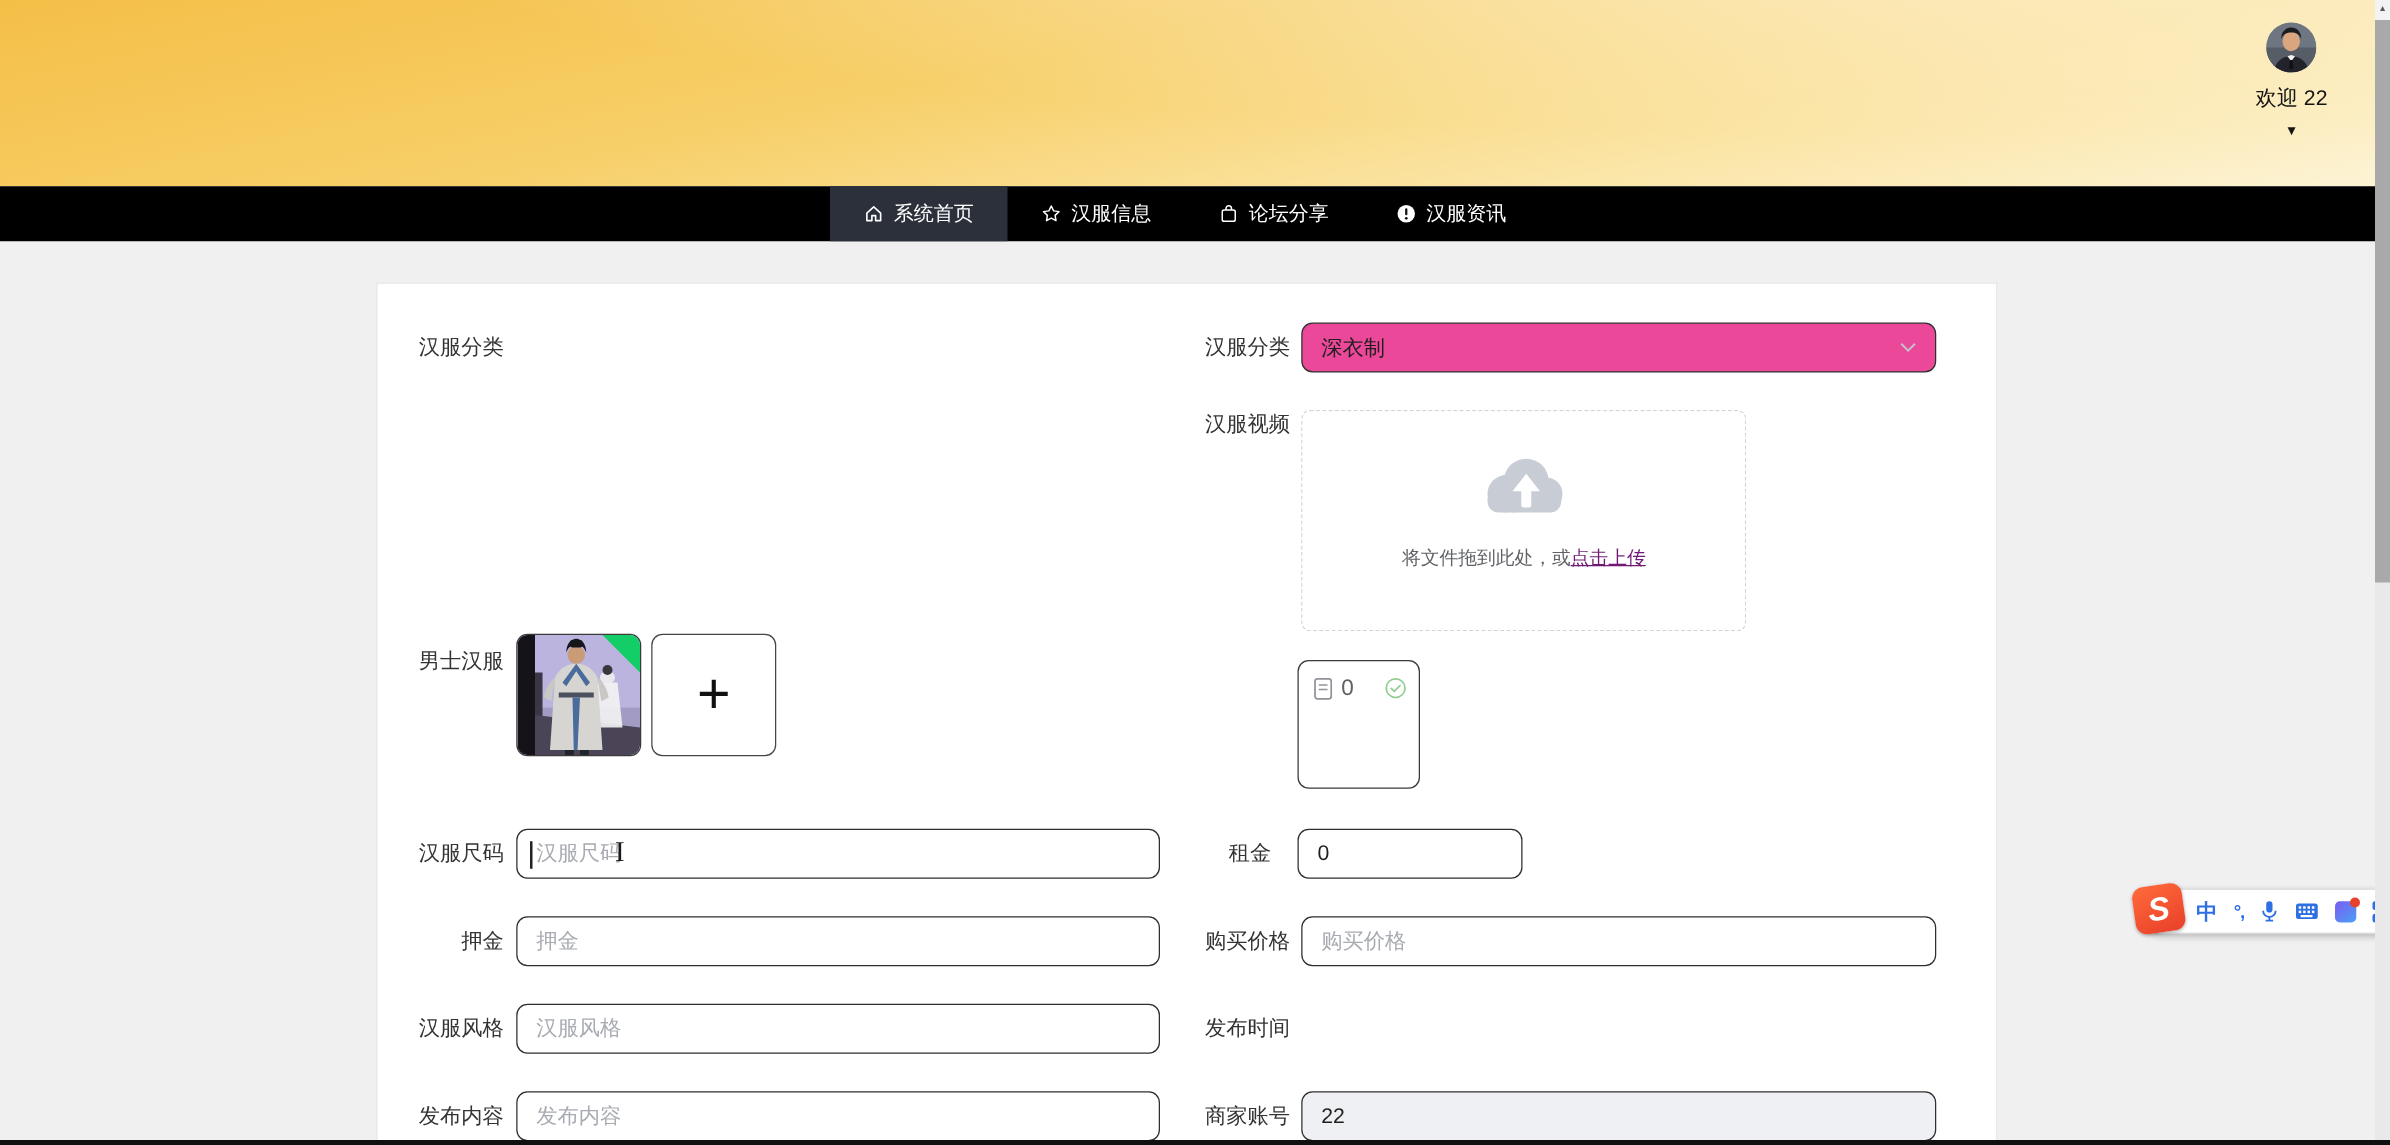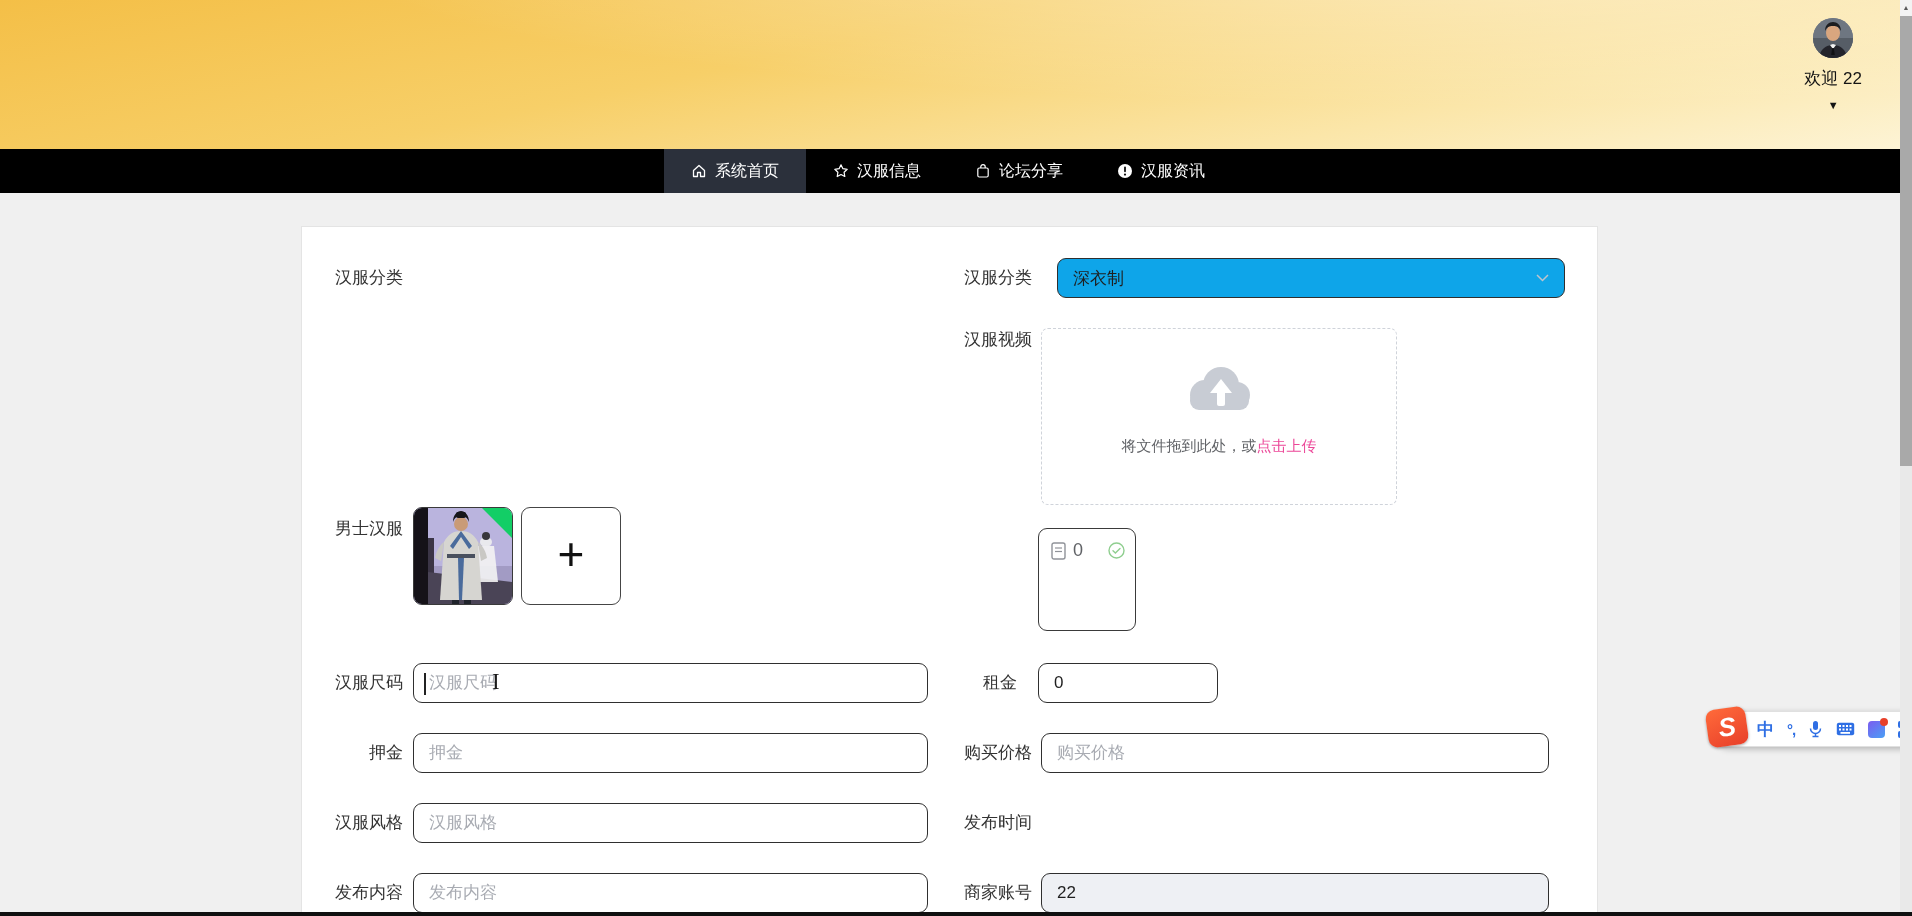--- a/index.html
+++ b/index.html
@@ -44,34 +44,34 @@
   .fl { position:absolute; font-size:17px; color:#333; text-align:right; line-height:40px; }
   .inp {
     position:absolute; height:40px; border:1px solid #2f2f2f; border-radius:9px;
     background:#fff; font-size:17px; color:#1f1f1f; padding:0 15px;
     font-family:"Liberation Sans","DejaVu Sans",sans-serif; outline:none;
   }
   .inp::placeholder { color:#a8abb2; }
   .inp.disabled { background:#eef0f4; }
 
   .sel {
-    position:absolute; height:40px; border:1px solid #2f2f2f; border-radius:9px; background:#0ea5e9;
-    display:flex; align-items:center; padding:0 15px; font-size:17px; color:#1f1f1f; cursor:pointer;margin-left:16px;
+    position:absolute; height:40px; border:1px solid #2f2f2f; border-radius:9px; background:#ec4899;
+    display:flex; align-items:center; padding:0 15px; font-size:17px; color:#1f1f1f; cursor:pointer;
   }
   .sel .chev { margin-left:auto; }
 
   
   .upload-box {
     position:absolute; left:739px; top:101px; width:356px; height:177px;
     border:1px dashed #cfd3da; border-radius:7px; background:#fff; cursor:pointer;
     display:flex; flex-direction:column; align-items:center;
   }
   .upload-box .cloud { margin-top:30px; }
   .upload-tip { margin-top:22px; font-size:15px; color:#606266; }
-  .upload-tip .link { color:#ec4899; cursor:pointer; }
+  .upload-tip .link { color:#701a75; cursor:pointer;text-decoration:underline; }
 
   
   .thumb {
     position:absolute; left:111px; top:280px; width:100px; height:98px;
     border:1px solid #3a3a3a; border-radius:9px; overflow:hidden; background:#b9b3dd; cursor:pointer;
   }
   .thumb svg { display:block; }
   .badge {
     position:absolute; right:0; top:0; width:0; height:0;
     border-top:30px solid #13ce66; border-left:30px solid transparent;

